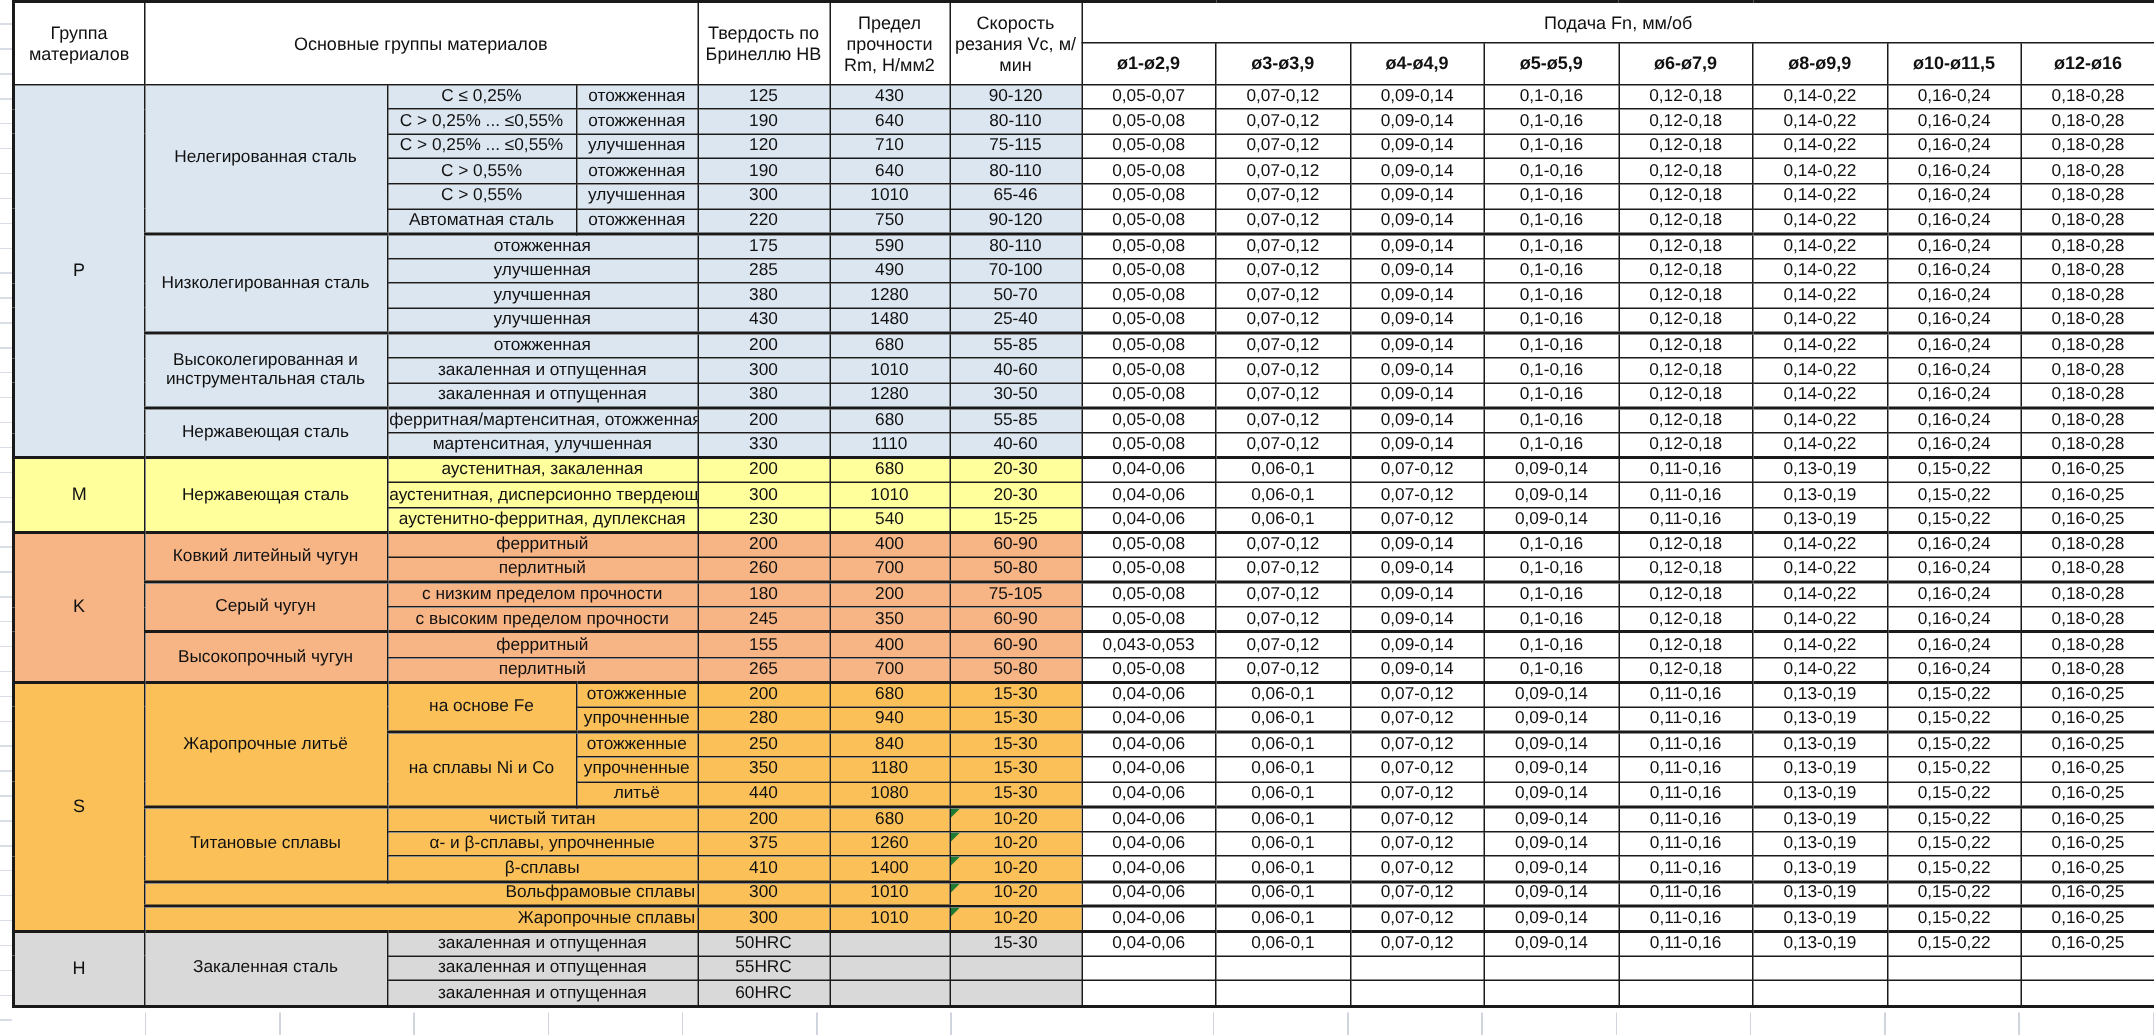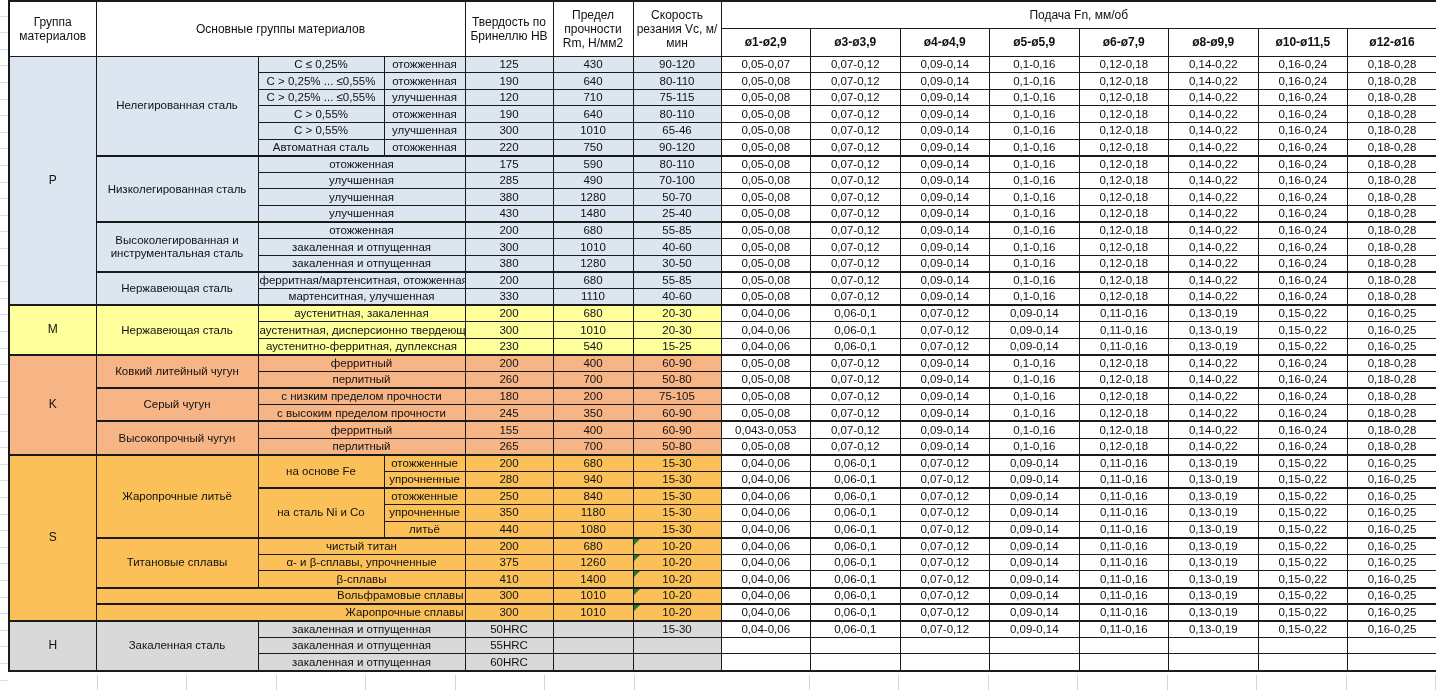--- a/index.html
+++ b/index.html
@@ -457,21 +457,21 @@
           <td class="feed">0,04-0,06</td>
           <td class="feed">0,06-0,1</td>
           <td class="feed">0,07-0,12</td>
           <td class="feed">0,09-0,14</td>
           <td class="feed">0,11-0,16</td>
           <td class="feed">0,13-0,19</td>
           <td class="feed">0,15-0,22</td>
           <td class="feed">0,16-0,25</td>
         </tr>
         <tr class="thick">
-          <td rowspan="3" class="s">на сталь Ni и Co</td>
+          <td rowspan="3" class="s">на сплавы Ni и Co</td>
           <td class="s">отожженные</td>
           <td class="s">250</td>
           <td class="s">840</td>
           <td class="s">15-30</td>
           <td class="feed">0,04-0,06</td>
           <td class="feed">0,06-0,1</td>
           <td class="feed">0,07-0,12</td>
           <td class="feed">0,09-0,14</td>
           <td class="feed">0,11-0,16</td>
           <td class="feed">0,13-0,19</td>

